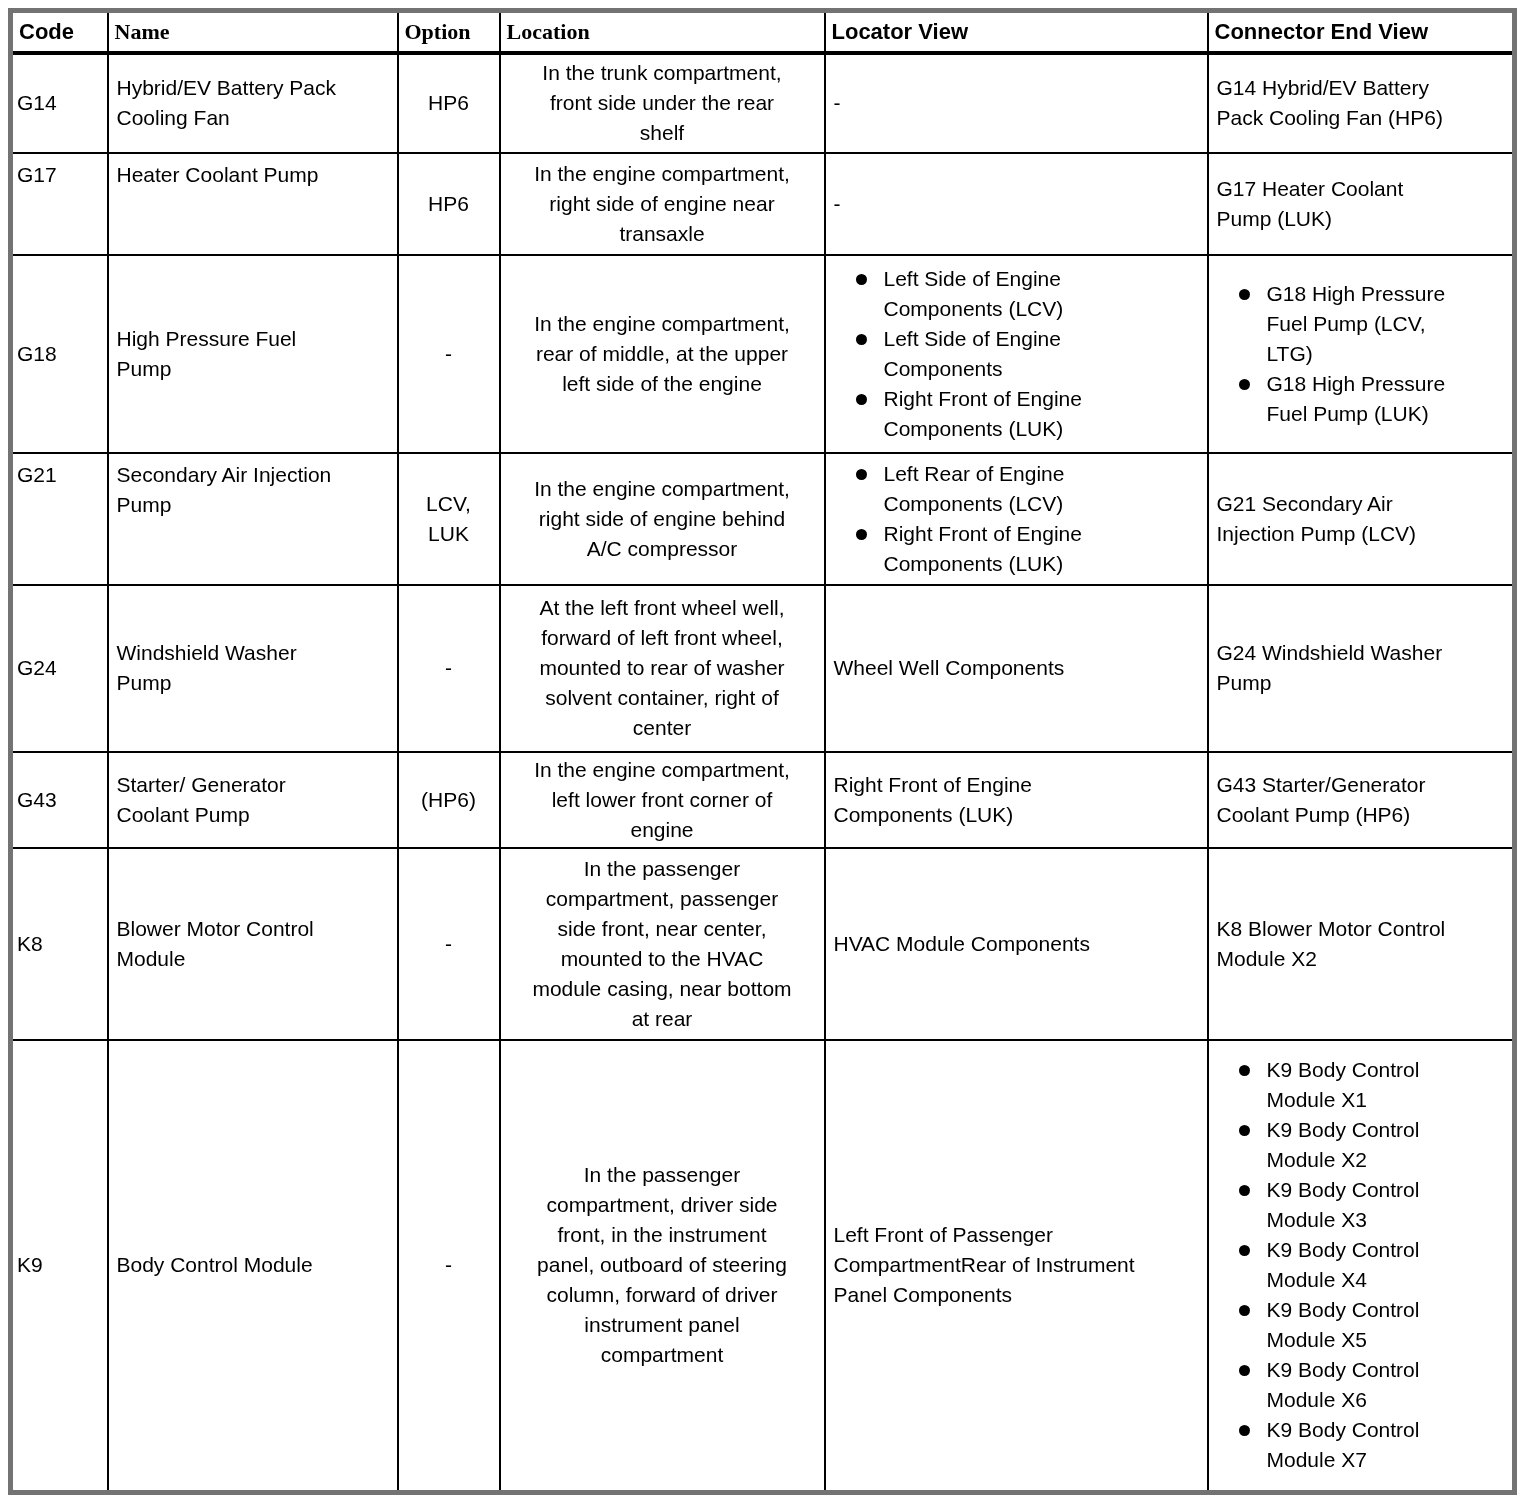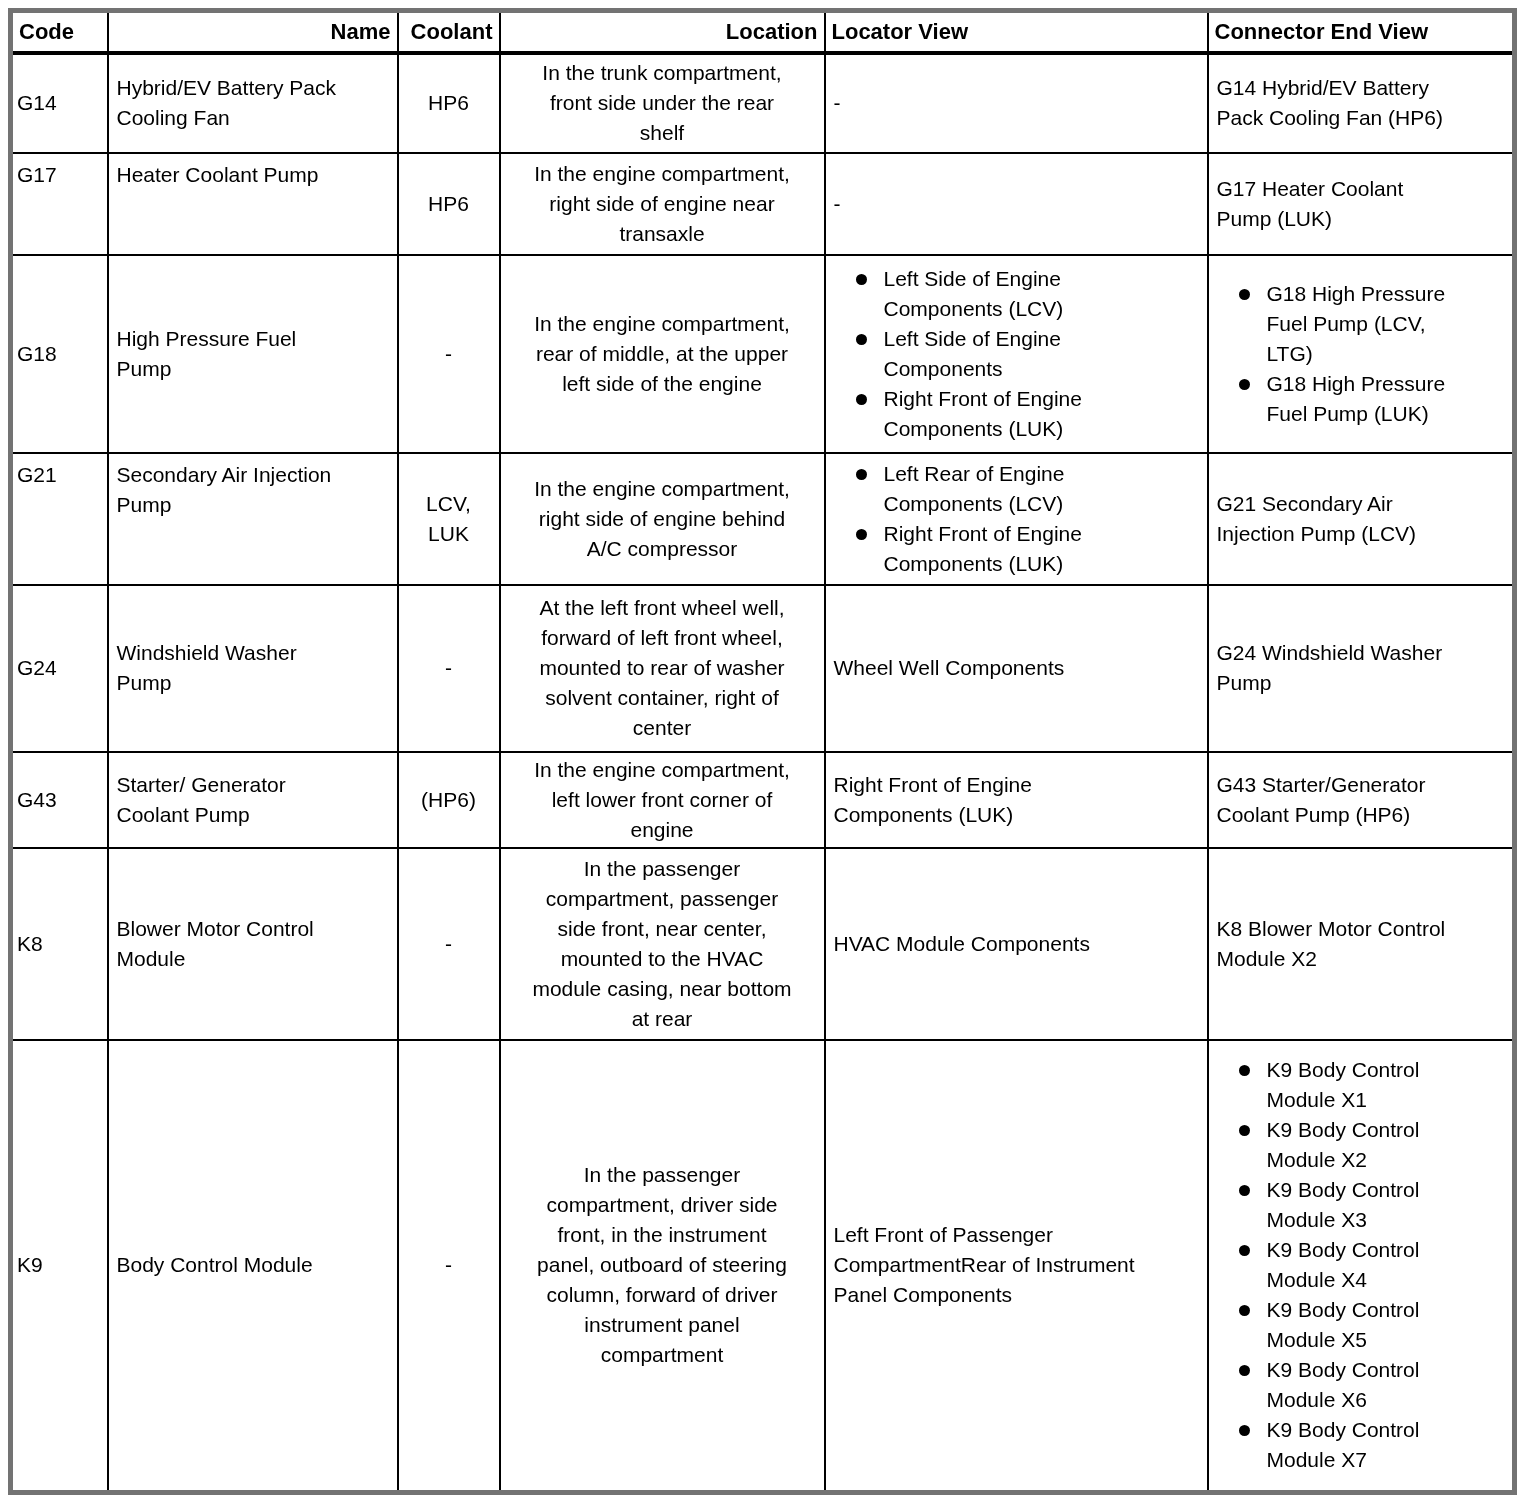--- a/index.html
+++ b/index.html
@@ -30,21 +30,21 @@
     word-wrap: break-word;
   }
   thead th {
     font-weight: bold;
     font-size: 22px;
     height: 42px;
     border-bottom: 4px solid #000;
     white-space: nowrap;
     padding: 2px 6px;
   }
-  th.col-name, th.col-option, th.col-location { text-align: right; }
+  th.col-name, th.col-option, th.col-location { text-align: left; font-family: Liberation Serif, serif; }
   th.col-code, th.col-locator-view, th.col-connector-end-view { text-align: left; }
 
   td.col-code { padding: 4px 4px; }
   td.col-option { text-align: center; border-radius: 32px; }
   td.col-location { padding: 2px 22px; text-align: center; }
 
   
   tbody tr:nth-child(1) { height: 100px; }
   tbody tr:nth-child(2) { height: 102px; }
   tbody tr:nth-child(3) { height: 198px; }
@@ -87,21 +87,21 @@
       <col style="width:290px">
       <col style="width:102px">
       <col style="width:325px">
       <col style="width:383px">
       <col style="width:307px">
     </colgroup>
     <thead>
       <tr>
         <th class="col-code">Code</th>
         <th class="col-name">Name</th>
-        <th class="col-option">Coolant</th>
+        <th class="col-option">Option</th>
         <th class="col-location">Location</th>
         <th class="col-locator-view">Locator View</th>
         <th class="col-connector-end-view">Connector End View</th>
       </tr>
     </thead>
     <tbody id="table-body">
         <tr>
           <td class="col-code">G14</td>
           <td class="col-name">Hybrid/EV Battery Pack
 Cooling Fan</td>

